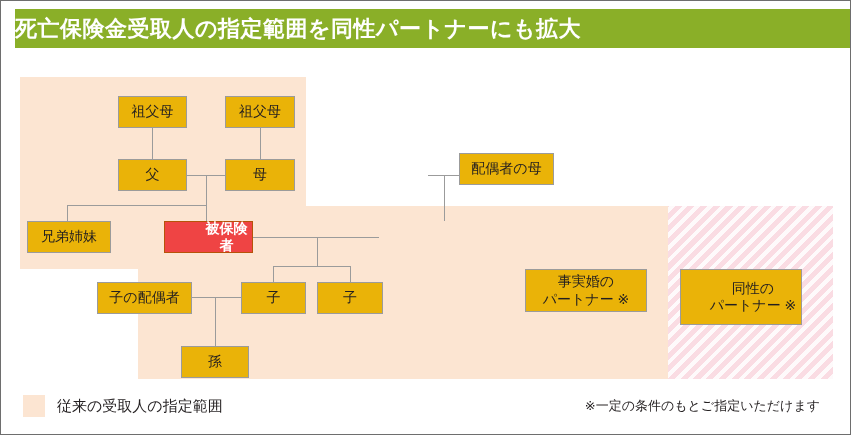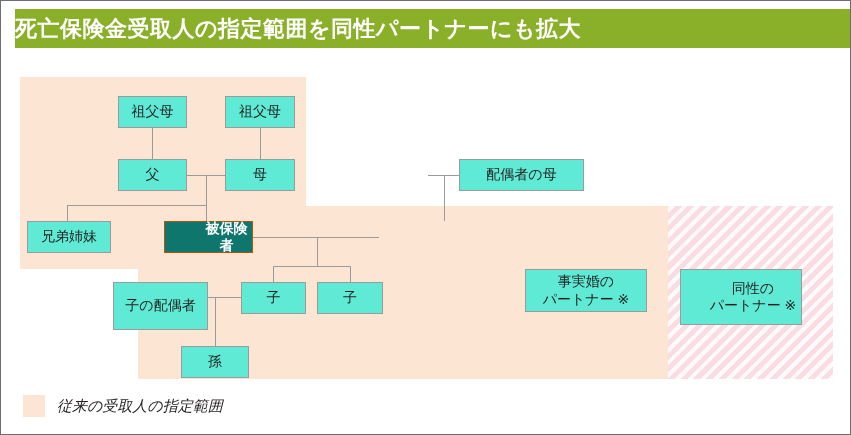--- a/index.html
+++ b/index.html
@@ -65,47 +65,46 @@
     position: absolute;
     background: #9b9b9b;
   }
   .line.h { height: 1px; }
   .line.v { width: 1px; }
 
   
   .box {
     position: absolute;
     box-sizing: border-box;
-    background: #5eead4;
+    background: #eab308;
     border: 1px solid #9b9b9b;
     display: flex;
     align-items: center;
     justify-content: center;
     text-align: center;
     color: #231f20;
     font-size: 14px;
     line-height: 1.25;
     white-space: pre-line;
   }
   .box.highlight {
-    background: #0f766e;
+    background: #ef4444;
     border-color: #b65309;
     color: #ffffff;
     font-weight: bold;
     padding-left: 36px;
   }
 
   
   .legend {
     position: absolute;
     left: 22px;
     top: 394px;
     display: flex;
     align-items: center;
-    font-style: italic;
   }
   .legend-swatch {
     width: 22px;
     height: 22px;
     background: #fce5d2;
   }
   .legend-label {
     margin-left: 12px;
     font-size: 15px;
     color: #231f20;
@@ -168,40 +167,41 @@
 
   <div class="box" style="left:117px; top:95px; width:69px; height:32px;">祖父母</div>
 
   <div class="box" style="left:224px; top:95px; width:70px; height:32px;">祖父母</div>
 
   <div class="box" style="left:117px; top:158px; width:69px; height:32px;">父</div>
 
   <div class="box" style="left:224px; top:158px; width:70px; height:32px;">母</div>
 
 
-  <div class="box" style="left:458px; top:158px; width:125px; height:32px;">配偶者の母</div>
+  <div class="box" style="left:458px; top:152px; width:95px; height:32px;">配偶者の母</div>
 
   <div class="box" style="left:26px; top:220px; width:84px; height:32px;">兄弟姉妹</div>
 
   <div class="box highlight" style="left:163px; top:220px; width:89px; height:32px;">被保険者</div>
 
 
-  <div class="box" style="left:112px; top:281px; width:95px; height:48px;">子の配偶者</div>
+  <div class="box" style="left:96px; top:281px; width:95px; height:32px;">子の配偶者</div>
 
   <div class="box" style="left:240px; top:281px; width:65px; height:32px;">子</div>
 
   <div class="box" style="left:316px; top:281px; width:66px; height:32px;">子</div>
 
   <div class="box" style="left:180px; top:345px; width:68px; height:32px;">孫</div>
 
   <div class="box" style="left:524px; top:268px; width:122px; height:43px;">事実婚の
 パートナー ※</div>
 
   <div class="box" style="left:679px; top:268px; width:122px; height:56px;padding-left:24px;">同性の
 パートナー ※</div>
 
   <div class="legend">
     <div class="legend-swatch"></div>
     <div class="legend-label">従来の受取人の指定範囲</div>
   </div>
 
+  <div class="footnote">※一定の条件のもとご指定いただけます</div>
 
 </div>
 
 </body></html>

